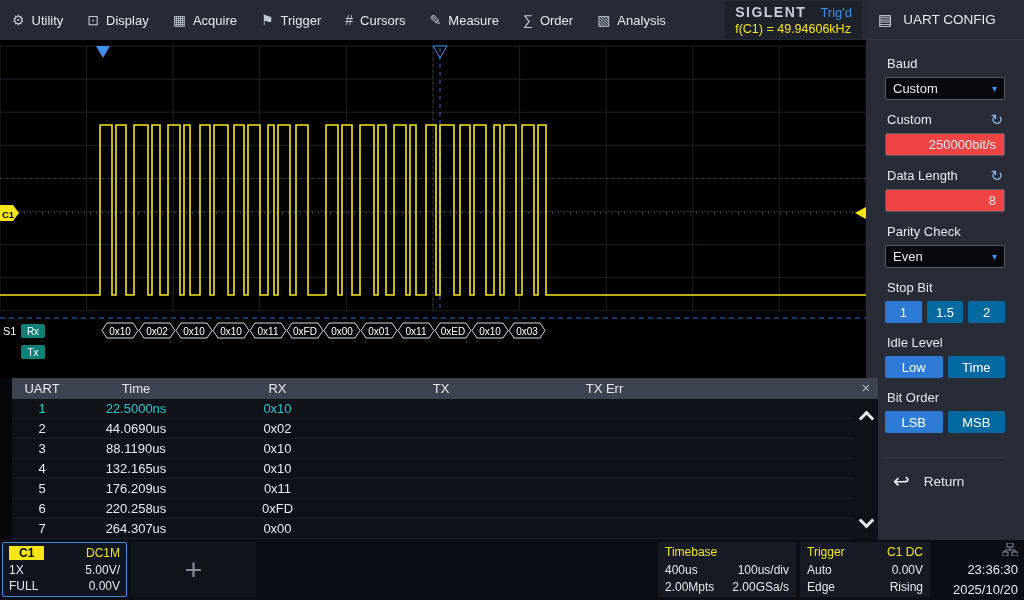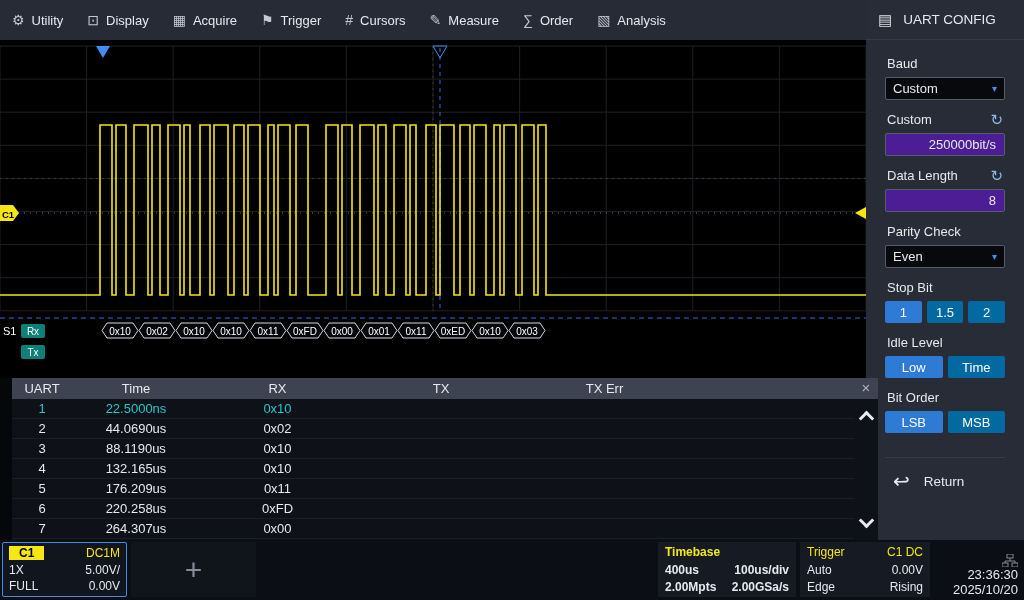--- a/index.html
+++ b/index.html
@@ -23,21 +23,21 @@
   .sidebar{ position:absolute; left:866px; top:0; width:158px; height:540px; background:#272c37; }
   .sb-header{ height:40px; display:flex; align-items:center; gap:11px; padding:0 12px;
               font-size:13.5px; border-bottom:1px solid #343a47; }
   .sb-hicon{ font-size:15px; color:#dfe3ea; }
   .sb-body{ padding:4px 19px 0; }
   .sb-label{ font-size:13px; margin:12px 2px 6px; display:flex; justify-content:space-between; align-items:center; }
   .refresh{ color:#8fb7e8; font-size:15px; cursor:pointer; line-height:1; }
   .sb-select{ height:23px; background:#07090d; border:1px solid #555c6a; border-radius:2px;
               display:flex; align-items:center; justify-content:space-between; padding:0 7px; font-size:13px; cursor:pointer; }
   .chev{ color:#3f8ef0; font-size:10px; }
-  .sb-input{ height:23px; background:#4c1d95; border:1px solid #555c6a; border-radius:2px;
+  .sb-input{ height:23px; background:#ef4444; border:1px solid #555c6a; border-radius:2px;
              display:flex; align-items:center; justify-content:flex-end; padding:0 8px; font-size:13px; }
   .seg{ display:flex; gap:5px; }
   .seg-btn{ flex:1; height:22px; border:none; border-radius:2px; background:#0369a1; color:#fff;
             font-size:13px; font-family:inherit; cursor:pointer; }
   .seg-btn.sel{ background:#2e7bd6; }
   .return-row{ margin-top:24px; border-top:1px solid #343a47; padding:13px 8px; display:flex;
                align-items:center; gap:14px; font-size:13.5px; cursor:pointer; }
   .ret-icon{ font-size:20px; line-height:1; color:#e6e9ee; }
 
   
@@ -65,25 +65,25 @@
            border:1px solid #3e8ee6; border-radius:2px; padding:3px 6px; display:flex; flex-direction:column;
            justify-content:space-between; font-size:12px; cursor:pointer; }
   .ch-row{ display:flex; justify-content:space-between; align-items:center; }
   .ch-badge{ background:#f5e614; color:#000; font-weight:bold; padding:0 10px; font-size:12px; }
   .yellow{ color:#f5e614; }
   .add-slot{ position:absolute; left:131px; top:2px; width:125px; height:55px; background:#10141b;
              display:flex; align-items:center; justify-content:center; color:#868c97; font-size:30px;
              font-weight:100; cursor:pointer; }
   .info-box{ position:absolute; top:2px; height:55px; background:#151a23; padding:3px 7px;
              display:flex; flex-direction:column; justify-content:space-between; font-size:12px; cursor:pointer; }
-  .tb-box{ left:658px; width:138px;font-weight:bold; }
+  .tb-box{ left:658px; width:138px; }
   .trg-box{ left:800px; width:130px; }
   .ib-row{ display:flex; justify-content:space-between; }
   .clock{ position:absolute; right:6px; top:3px; height:54px; display:flex; flex-direction:column;
-          align-items:flex-end; justify-content:flex-end; font-size:13px; }
+          align-items:flex-end; justify-content:space-between; font-size:13px; }
 </style>
 </head>
 <body>
 
 <div class="screen">
 
   <header class="topbar">
     <nav class="menu">
         <div class="menu-item">
           <span class="mi-icon">⚙</span>
@@ -111,20 +111,27 @@
         </div>
         <div class="menu-item">
           <span class="mi-icon">∑</span>
           <span>Order</span>
         </div>
         <div class="menu-item">
           <span class="mi-icon">▧</span>
           <span>Analysis</span>
         </div>
       </nav>
+    <div class="brand">
+      <div class="brand-row">
+        <span class="logo">SIGLENT</span>
+        <span class="trig">Trig'd</span>
+      </div>
+      <div class="freq">f(C1) = 49.94606kHz</div>
+    </div>
   </header>
 
   <aside class="sidebar">
     <div class="sb-header">
       <span class="sb-hicon">▤</span>
       <span>UART CONFIG</span>
     </div>
     <div class="sb-body">
 
       <div class="sb-label">

